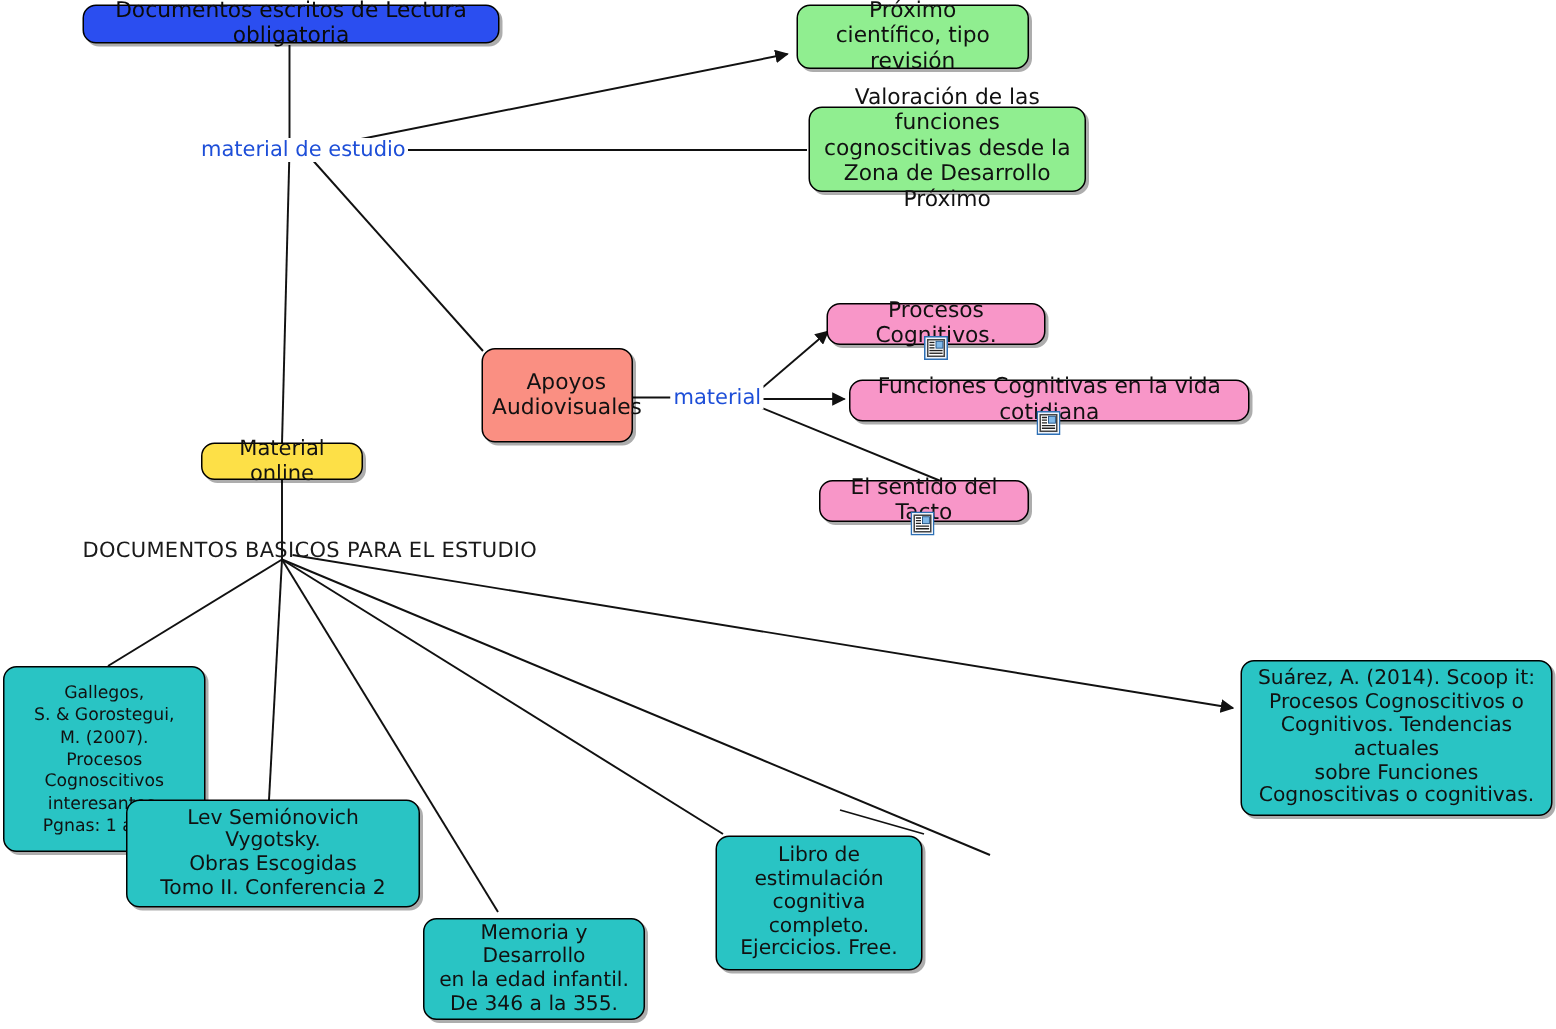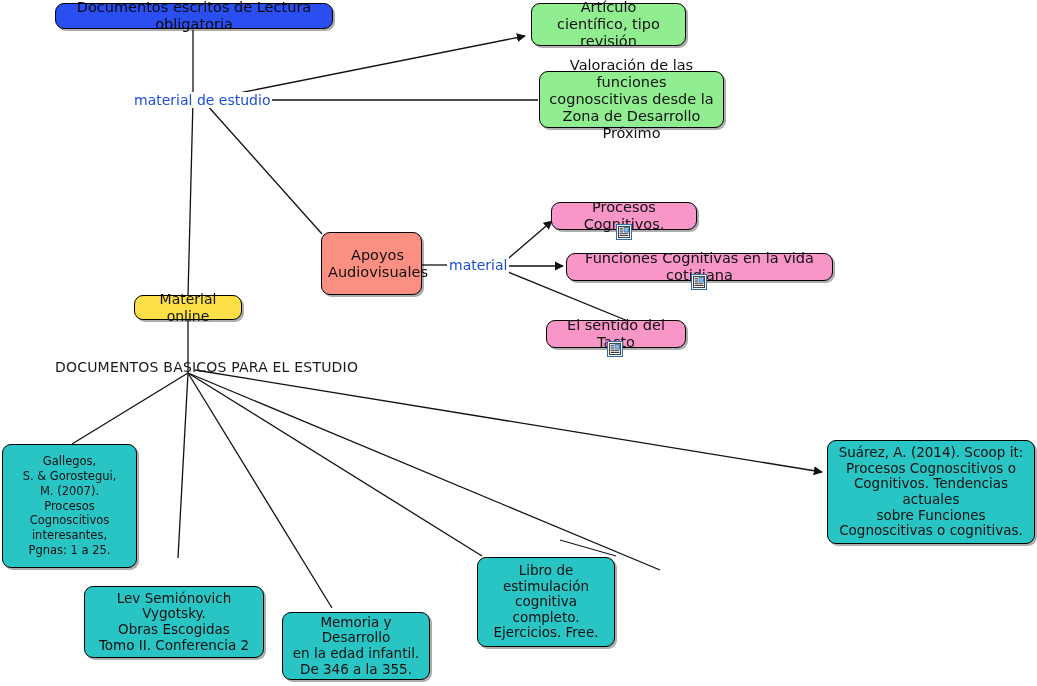--- a/index.html
+++ b/index.html
@@ -81,21 +81,21 @@
 
       <path d="M 616 556 L 560 540" stroke-width="1.1"></path>
     </g>
   </svg>
 
   <div class="node n-blue" style="left:55px;top:3px;width:278px;height:26px;">
     <span>Documentos escritos de Lectura obligatoria</span>
   </div>
 
   <div class="node n-green" style="left:531px;top:3px;width:155px;height:43px;">
-    <span>Artículo
+    <span>Próximo
 científico, tipo revisión</span>
   </div>
 
   <div class="node n-green" style="left:539px;top:71px;width:185px;height:57px;">
     <span>Valoración de las funciones
 cognoscitivas desde la
 Zona de Desarrollo Próximo</span>
   </div>
 
   <div class="node n-salmon" style="left:321px;top:232px;width:101px;height:63px;">
@@ -157,21 +157,21 @@
 
   <div class="node n-teal small" style="left:2px;top:444px;width:135px;height:124px;">
     <span>Gallegos,
 S. &amp; Gorostegui,
 M. (2007).
 Procesos Cognoscitivos
 interesantes,
 Pgnas: 1 a 25.</span>
   </div>
 
-  <div class="node n-teal" style="left:84px;top:586px;width:180px;height:72px;">
+  <div class="node n-teal" style="left:84px;top:533px;width:196px;height:72px;">
     <span>Lev Semiónovich Vygotsky.
 Obras Escogidas
 Tomo II. Conferencia 2</span>
   </div>
 
   <div class="node n-teal" style="left:282px;top:612px;width:148px;height:68px;">
     <span>Memoria y Desarrollo
 en la edad infantil.
 De 346 a la 355.</span>
   </div>

